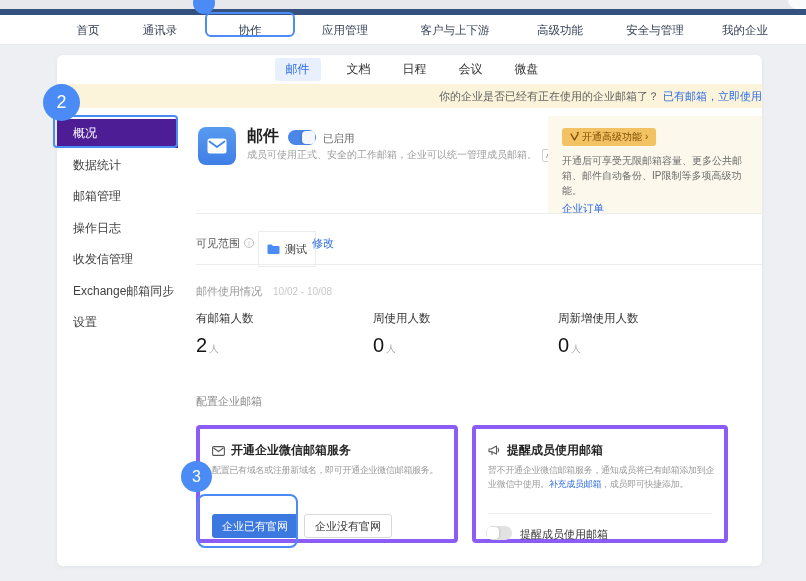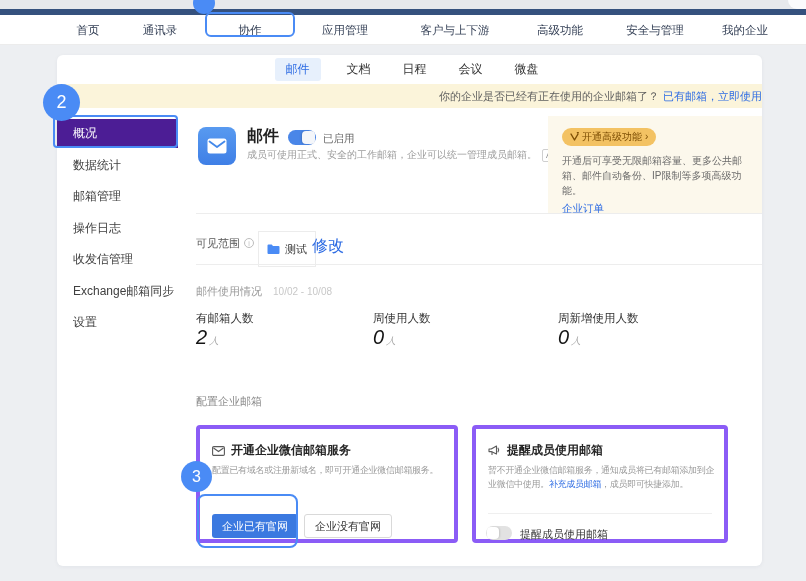--- a/index.html
+++ b/index.html
@@ -58,44 +58,44 @@
   .toggle-on .knob { position:absolute; right:1px; top:1px; width:13px; height:13px; border-radius:4px;
                background:#f4f6fa; box-shadow:-1px 0 2px rgba(0,0,0,.15); }
   .status-text { position:absolute; left:266px; top:77px; font-size:10.5px; color:#666; }
   .main-desc { position:absolute; left:190px; top:93px; font-size:10px; color:#9c9c9c; white-space:nowrap; }
   .api-chip { display:inline-block; margin-left:5px; border:1px solid #cfcfcf; border-radius:2px;
               padding:0 3px; font-size:8.5px; color:#8a8a8a; line-height:11px; cursor:pointer; }
 
   
   .promo { position:absolute; left:491px; top:61px; width:214px; height:97px; background:#fcf8ec;
            padding:11px 14px; }
-  .promo-pill { display:inline-flex; align-items:center; gap:3px; height:18px; border-radius:9px;
+  .promo-pill { display:inline-flex; align-items:center; gap:3px; height:18px; border-radius:3px;
                 background:#f3c263; padding:0 8px; font-size:10px; color:#7d4e04; cursor:pointer; }
   .promo-text { margin-top:7px; width:192px; font-size:10px; line-height:15px; color:#6b6b6b; }
   .promo-link { display:inline-block; margin-top:4px; font-size:10.5px; color:#2e6ce3; cursor:pointer; }
 
   .divider { position:absolute; left:139px; width:566px; height:1px; background:#ededed; }
   .div-1 { top:158px; } .div-2 { top:209px; }
 
   
   .vr-label { position:absolute; left:139px; top:181px; font-size:11px; color:#595959; }
   .info-dot { display:inline-block; width:10px; height:10px; border:1px solid #bdbdbd; border-radius:50%;
               font-size:7px; color:#bdbdbd; text-align:center; line-height:9px; margin-left:4px;
               vertical-align:1px; cursor:pointer; }
   .vr-chip { position:absolute; left:201px; top:176px; height:20px; display:flex; align-items:center;
              gap:5px; padding:17px 8px; border:1px solid #ececec; background:#fff; font-size:11px;
              color:#333; cursor:pointer; }
-  .vr-action { position:absolute; left:255px; top:181px; font-size:16px; color:#2e6ce3; cursor:pointer; }
+  .vr-action { position:absolute; left:255px; top:181px; font-size:11px; color:#2e6ce3; cursor:pointer; }
 
   
   .usage-head { position:absolute; left:139px; top:229px; font-size:11px; color:#9a9a9a; }
   .usage-head .period { margin-left:8px; font-size:10px; color:#c8c8c8; }
   .stat { position:absolute; top:256px; }
   .stat .s-label { font-size:11.5px; color:#333; }
-  .stat .s-value { margin-top:0; font-size:20px; color:#141414; font-weight:500;font-style:italic; }
+  .stat .s-value { margin-top:8px; font-size:20px; color:#141414; font-weight:500; }
   .stat .s-unit { font-size:9.5px; color:#a8a8a8; font-weight:400; margin-left:2px; }
   .stat-0 { left:139px; } .stat-1 { left:316px; } .stat-2 { left:501px; }
 
   .config-label { position:absolute; left:139px; top:339px; font-size:11px; color:#8a8a8a; }
 
   
   .card { position:absolute; top:370px; height:118px; border:4px solid #8b5cf6; border-radius:4px;
           background:#fff; }
   .card-mail { left:139px; width:262px; }
   .card-remind { left:415px; width:256px; }

